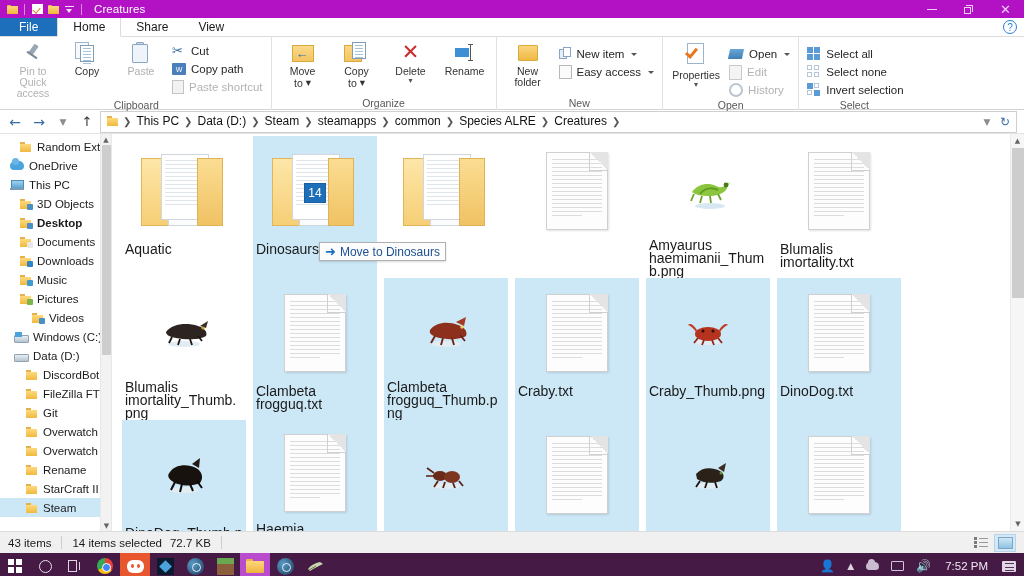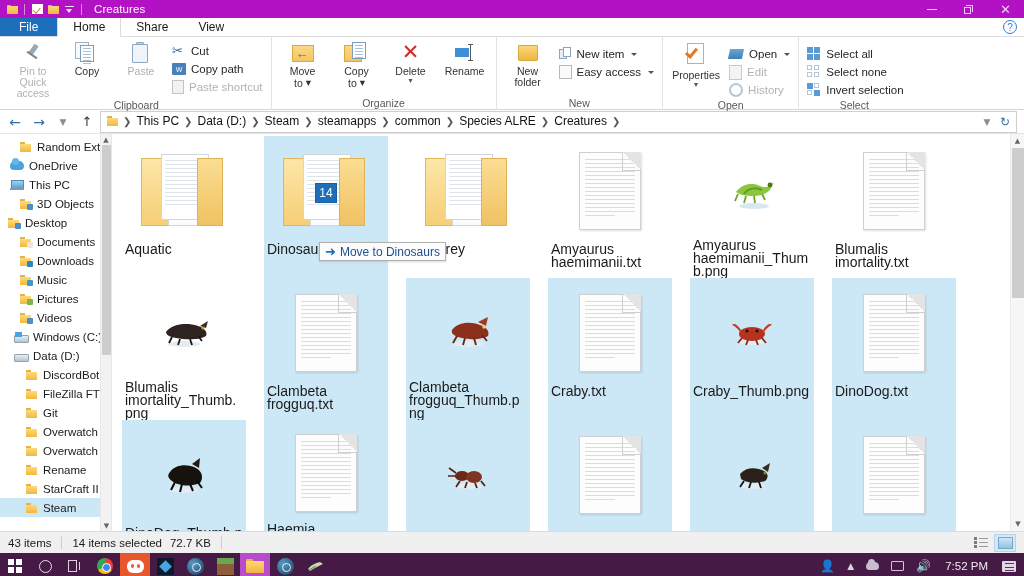--- a/index.html
+++ b/index.html
@@ -347,21 +347,21 @@
 
   
   .filepane {
     flex: 1; position: relative; background: #fff; overflow: hidden;
   }
   .grid {
     display: flex; flex-wrap: wrap; padding: 2px 0 0 10px;
   }
   .cell {
     width: 124px; height: 142px; display: flex; flex-direction: column;
-    align-items: center; padding-top: 5px; margin-right: 18px;
+    align-items: center; padding-top: 5px; margin-right: 7px;
   }
   .cell.sel { background: #cce8f7; }
   .thumbwrap {
     width: 100px; height: 100px; display: flex; align-items: center; justify-content: center;
   }
   .cap {
     font-size: 14px; color: #1a1a1a; text-align: left; line-height: 13px;
     width: 118px; word-wrap: break-word; margin-top: 2px;
   }
 
@@ -816,21 +816,21 @@
         <div class="navrow" style="padding-left:10px;">
           <span class="sb-pc"></span>
           <span>This PC</span>
         </div>
         <div class="navrow" style="padding-left:20px;">
           <span class="sb-sq">
               <span class="badge"></span>
             </span>
           <span>3D Objects</span>
         </div>
-        <div class="navrow" style="padding-left:8px;">
+        <div class="navrow" style="padding-left:20px;font-weight:bold;">
           <span class="sb-sq">
               <span class="badge"></span>
             </span>
           <span>Desktop</span>
         </div>
         <div class="navrow" style="padding-left:20px;">
           <span class="sb-sq">
               <span class="badge" style="background:#e8e8e8;"></span>
             </span>
           <span>Documents</span>
@@ -846,21 +846,21 @@
               <span class="badge" style="background:#3f9ad0;"></span>
             </span>
           <span>Music</span>
         </div>
         <div class="navrow" style="padding-left:20px;">
           <span class="sb-sq">
               <span class="badge" style="background:#7ab648;"></span>
             </span>
           <span>Pictures</span>
         </div>
-        <div class="navrow" style="padding-left:20px;">
+        <div class="navrow" style="padding-left:32px;">
           <span class="sb-sq">
               <span class="badge" style="background:#4a90c7;"></span>
             </span>
           <span>Videos</span>
         </div>
         <div class="navrow" style="padding-left:14px;">
           <span class="sb-drive win"></span>
           <span>Windows (C:)</span>
         </div>
         <div class="navrow" style="padding-left:14px;">
@@ -1004,21 +1004,20 @@
                   <b></b>
                   <b></b>
                   <b></b>
                   <b></b>
                   <b></b>
                   <b></b>
                   <b class="short"></b>
                 </span>
             </div>
           </div>
-          <div class="cap">Amyaurus haemimanii.txt</div>
         </div>
 
         <div class="cell">
           <div class="thumbwrap">
             <div class="sprite">
               <svg width="56" height="46" viewBox="0 0 56 46">
                 <ellipse cx="30" cy="40" rx="15" ry="3" fill="#d8e8f2"></ellipse>
                 <path d="M12 26 C18 18 28 16 36 20 C42 23 46 20 50 16 L46 24 C42 28 36 30 28 30 C22 30 16 29 12 26 Z" fill="#8cc63f"></path>
                 <path d="M20 28 C24 22 32 21 38 24" stroke="#5f9e22" stroke-width="2" fill="none"></path>
                 <circle cx="46" cy="19" r="2.4" fill="#4a7a18"></circle>

